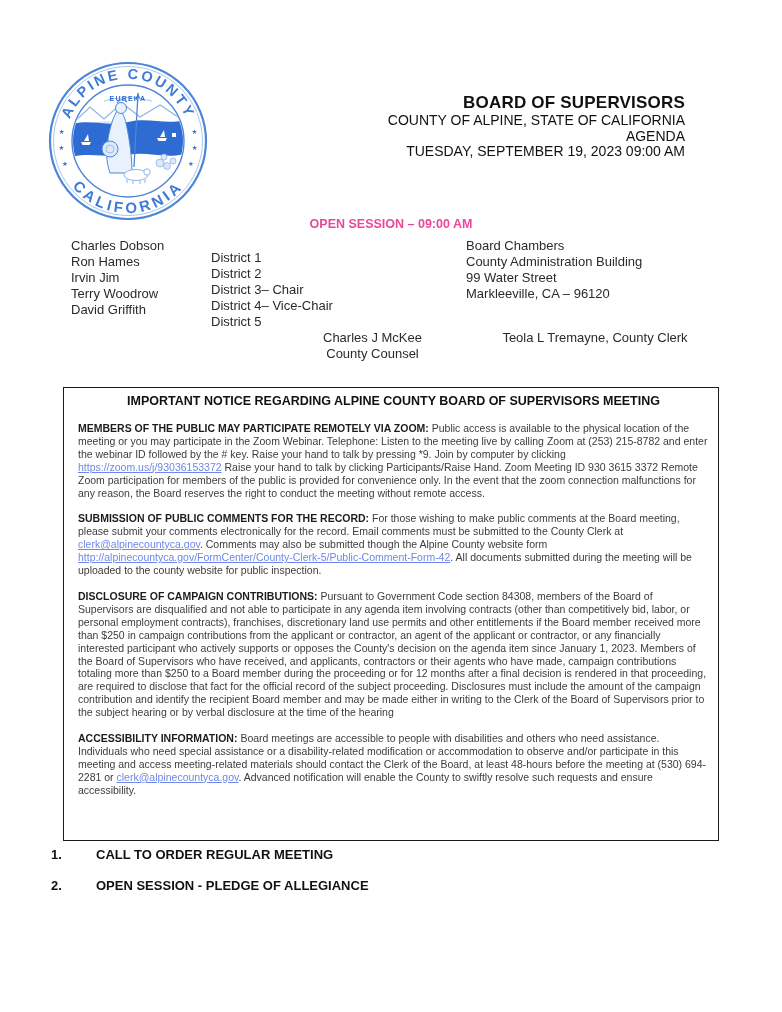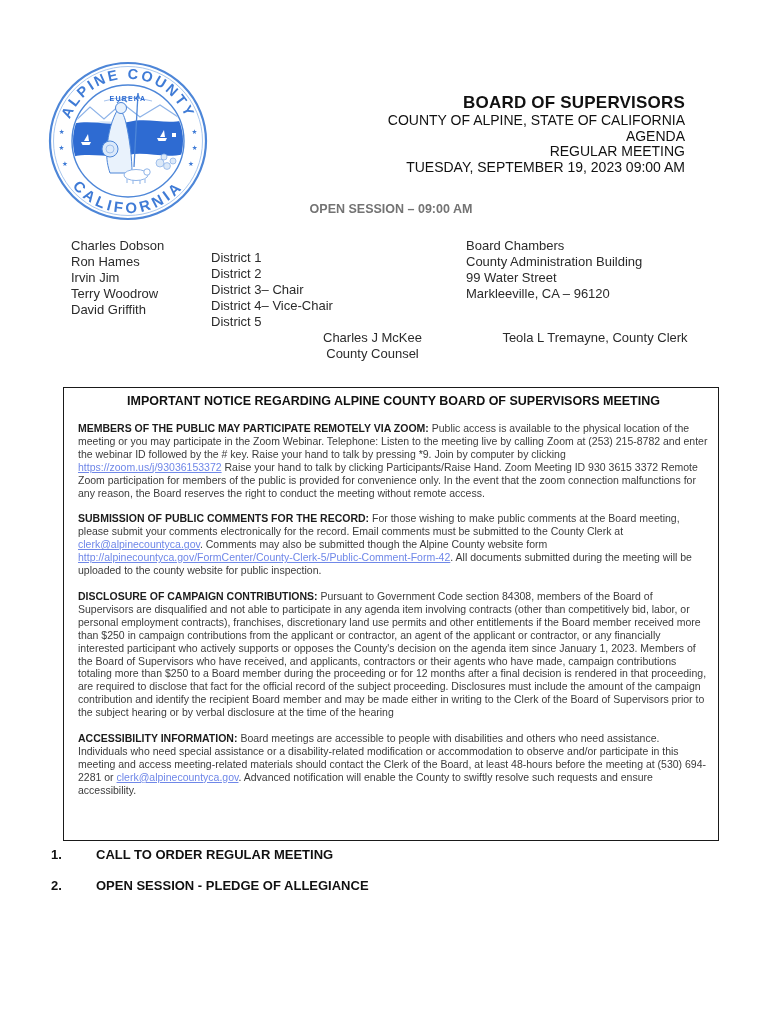--- a/index.html
+++ b/index.html
@@ -12,22 +12,22 @@
   .seal svg { width:100%; height:100%; }
   .arc-text { font-weight:700; fill:#3f7bd6; font-size:14.5px; letter-spacing:2.5px; }
   .arc-b { font-size:15px; letter-spacing:3.5px; }
   .eureka-text { font-size:7px; font-weight:700; fill:#2e6bd2; letter-spacing:1.2px; }
   .seal-star { font-size:6.5px; fill:#3f7bd6; }
 
   
   .header-block { position:absolute; left:0; top:93px; width:685px; text-align:right; }
   .doc-title { font-size:17px; font-weight:700; line-height:20px; letter-spacing:.2px; color:#111; }
   .doc-sub { font-size:14px; font-weight:400; line-height:15.5px; color:#111; }
-  .session-heading { position:absolute; left:0; top:202px; width:782px; text-align:center;
-                     font-size:12.5px; font-weight:700; color:#737373; }
+  .session-heading { position:absolute; left:0; top:217px; width:782px; text-align:center;
+                     font-size:12.5px; font-weight:700; color:#ec4899; }
 
   
   .col { position:absolute; font-size:13px; line-height:16px; color:#2b2b2b; }
   .col-names { left:51px; top:238px;margin-left:20px; }
   .col-districts { left:211px; top:250px; }
   .col-location { left:466px; top:238px; }
 
   
   .official { position:absolute; top:330px; text-align:center; font-size:13px; line-height:15.5px; color:#2b2b2b; }
   .official-1 { left:55px;  width:225px; }
@@ -105,21 +105,20 @@
       <text class="seal-star" x="146.3" y="73" text-anchor="middle">★</text>
       <text class="seal-star" x="146.6" y="89" text-anchor="middle">★</text>
       <text class="seal-star" x="143.0" y="105" text-anchor="middle">★</text>
     </svg>
   </div>
 
   <div class="header-block">
     <div class="doc-title">BOARD OF SUPERVISORS</div>
     <div class="doc-sub">COUNTY OF ALPINE, STATE OF CALIFORNIA</div>
     <div class="doc-sub">AGENDA</div>
-    <div class="doc-sub">REGULAR MEETING</div>
     <div class="doc-sub">TUESDAY, SEPTEMBER 19, 2023 09:00 AM</div>
   </div>
 
   <div class="session-heading">OPEN SESSION – 09:00 AM</div>
 
   <div class="col col-names">
     <div>Charles Dobson</div>
     <div>Ron Hames</div>
     <div>Irvin Jim</div>
     <div>Terry Woodrow</div>

